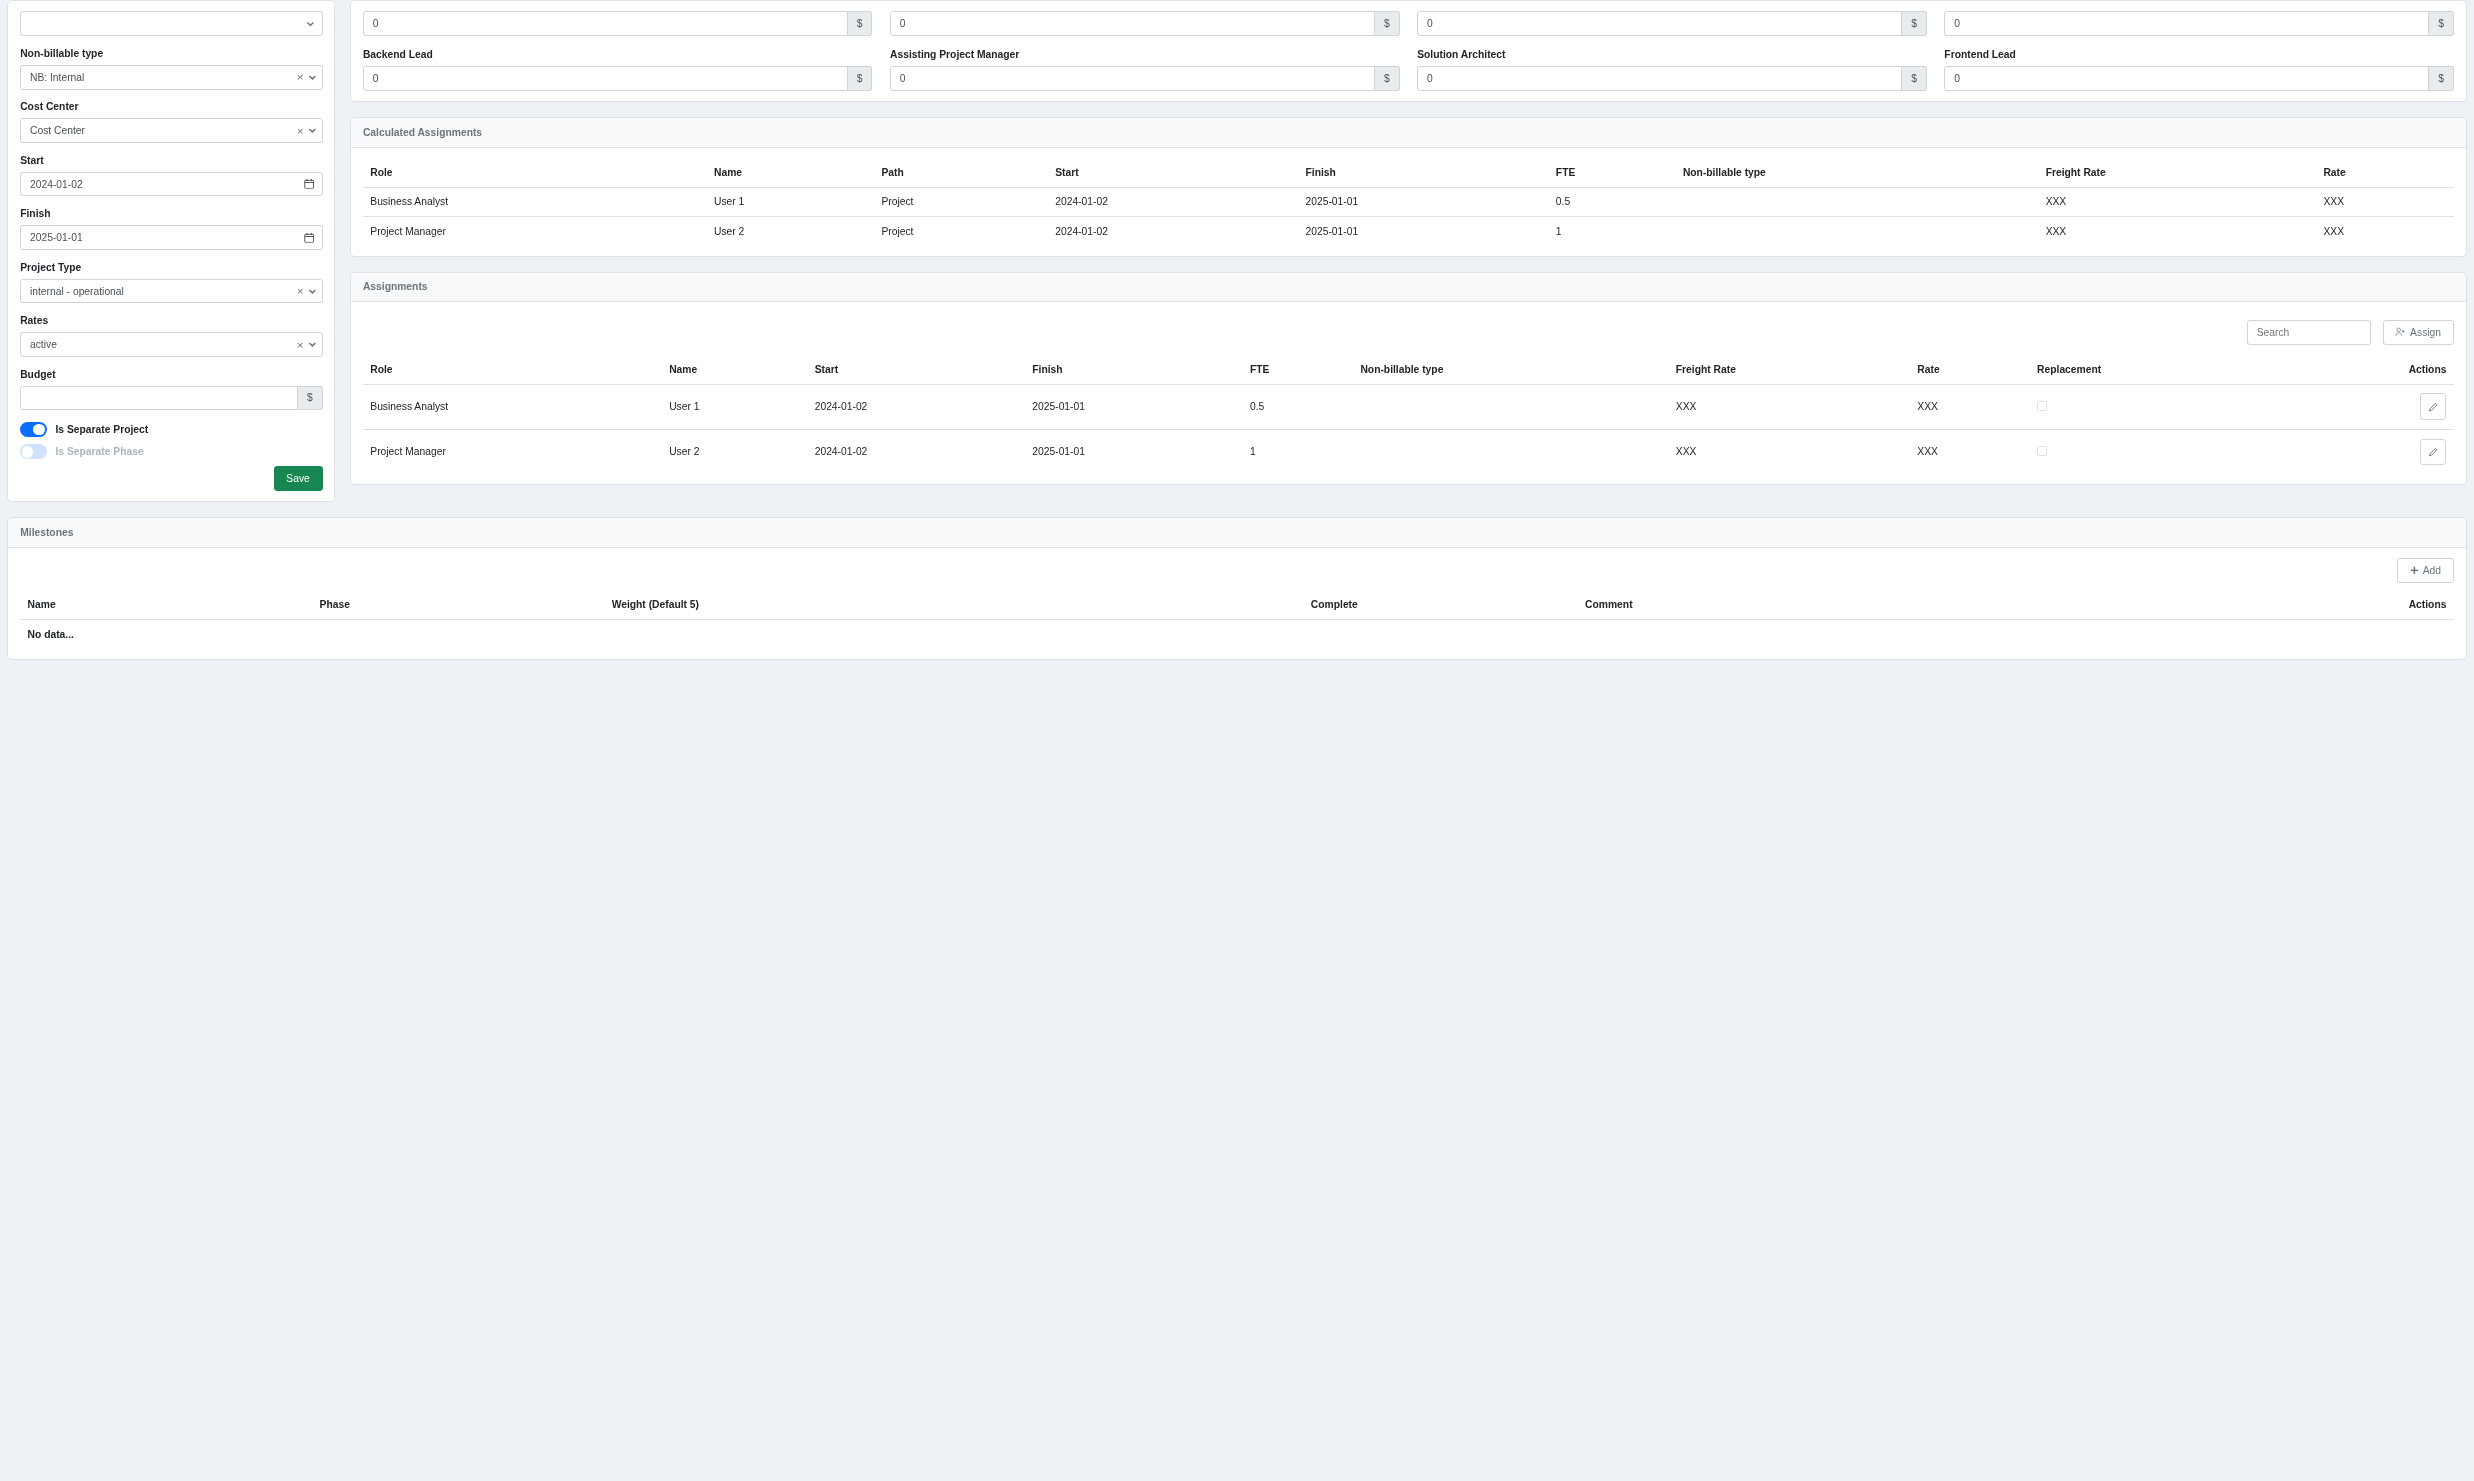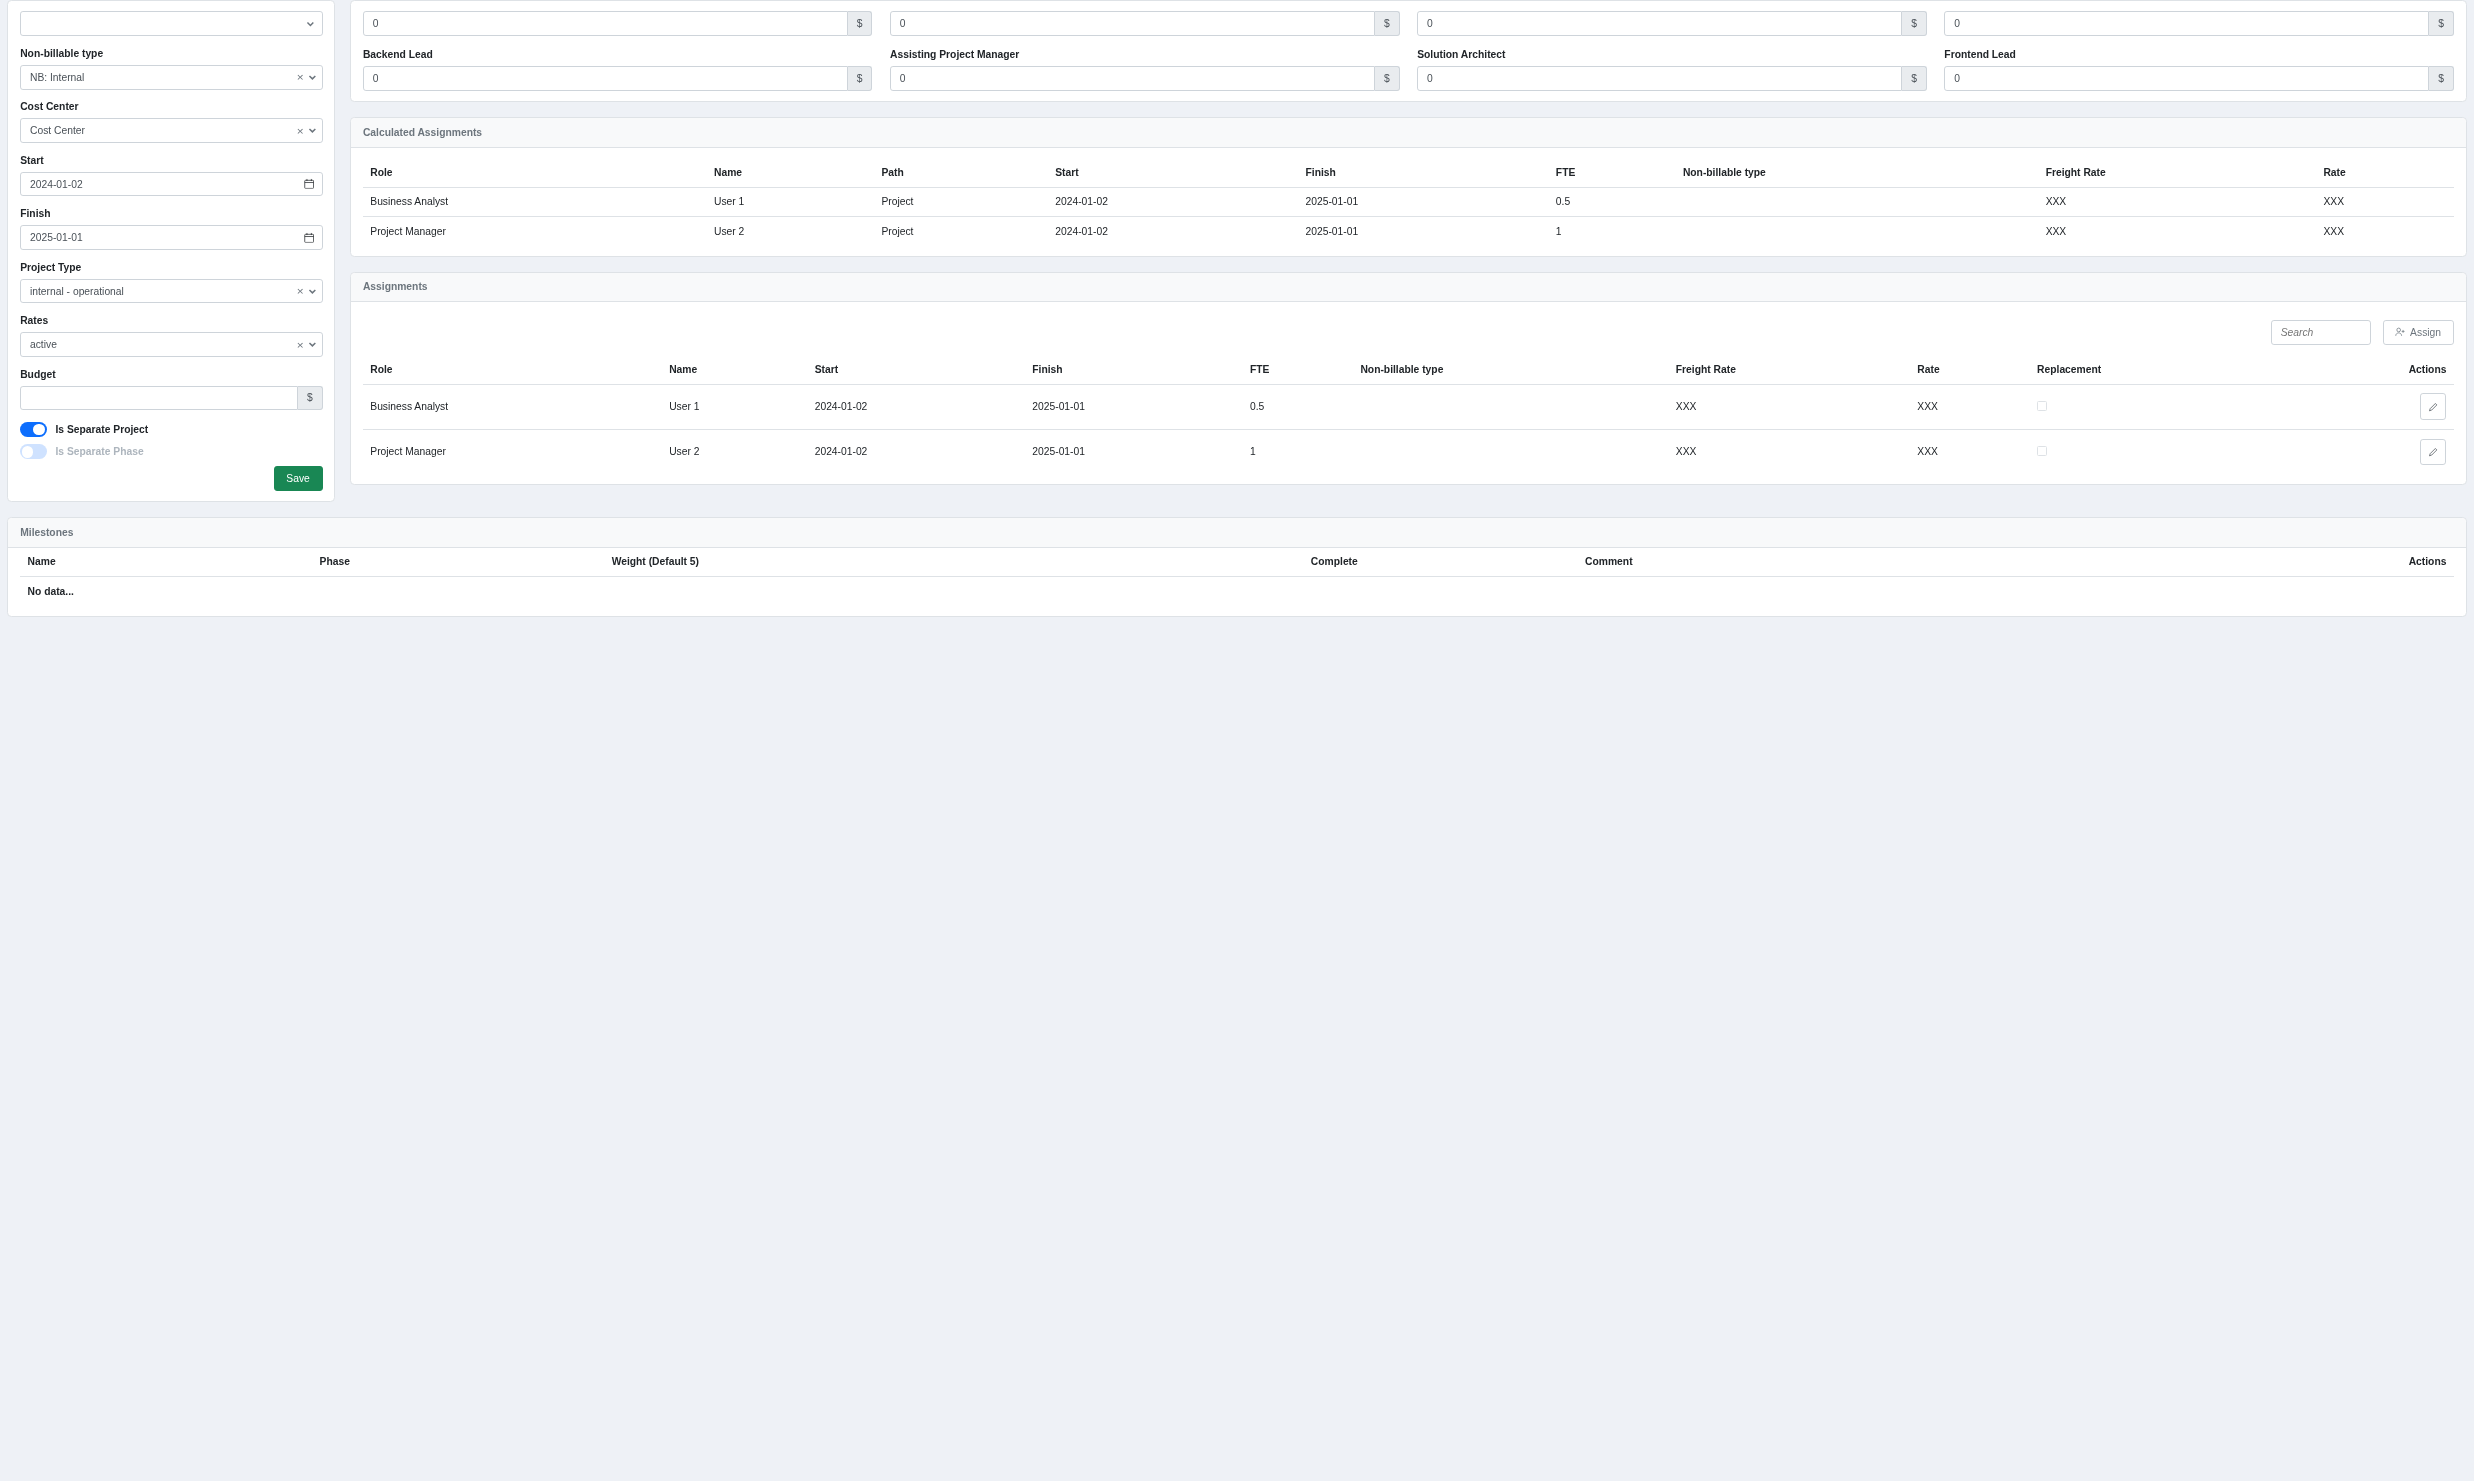--- a/index.html
+++ b/index.html
@@ -143,22 +143,21 @@
   padding: 8.8px 7.4px;
   border-bottom: 0.7px solid #dee2e6;
 }
 .table th { font-weight: 700; }
 .table tr:last-child td { border-bottom: none; }
 .assign-toolbar {
   display: flex; justify-content: flex-end; gap: 11.8px;
   padding: 7.4px 0 10.3px;
 }
 .search-input {
-  width: 100px;
-  font-style: italic;
+  width: 124px;
 }
 .icon-btn {
   width: 26.5px; height: 26.5px;
   border: 0.7px solid #ced4da;
   border-radius: 2.9px;
   background: #fff;
   display: inline-flex; align-items: center; justify-content: center;
   cursor: pointer;
   color: #495057;
 }
@@ -501,20 +500,31 @@
             </tr>
           </tbody>
         </table>
       </div>
     </div>
   </div>
 </div>
 
 <div class="card full-width-card milestones">
   <div class="card-header">Milestones</div>
+  <div class="milestone-toolbar">
+    <button class="btn btn-outline">
+      <span>
+        <svg width="8.8" height="8.8" viewBox="0 0 12 12">
+            <line x1="6" y1="1" x2="6" y2="11" stroke="#6c757d" stroke-width="2"></line>
+            <line x1="1" y1="6" x2="11" y2="6" stroke="#6c757d" stroke-width="2"></line>
+          </svg>
+      </span>
+      <span>Add</span>
+    </button>
+  </div>
   <div class="card-body" style="padding-top:0">
     <table class="table">
       <thead>
         <tr>
           <th style="width:12%">Name</th>
           <th style="width:12%">Phase</th>
           <th style="width:20%">Weight (Default 5)</th>
           <th style="width:20%;text-align:center">Complete</th>
           <th style="width:20%">Comment</th>
           <th style="text-align:right">Actions</th>

